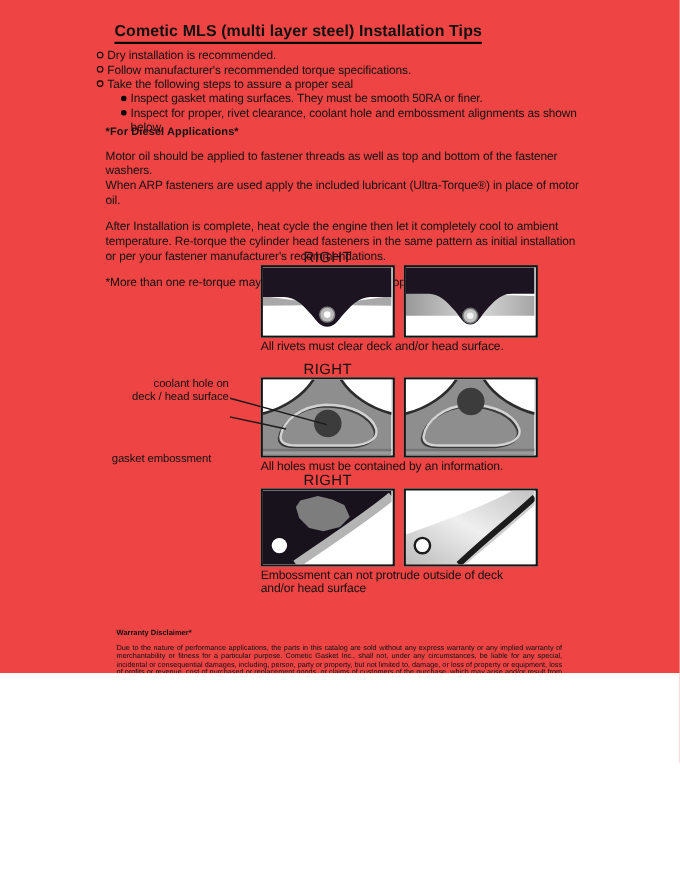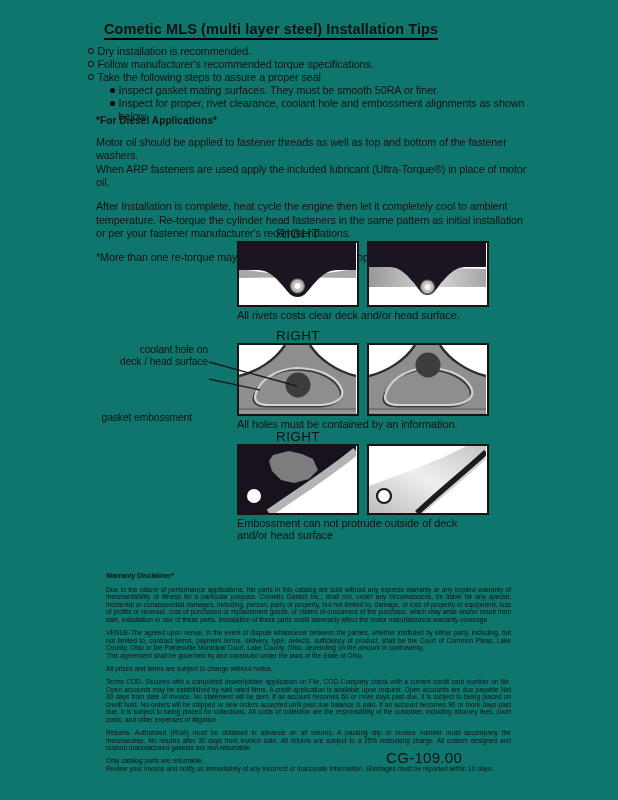--- a/index.html
+++ b/index.html
@@ -1,17 +1,17 @@
 <!DOCTYPE html>
 <html><head>
 <meta charset="utf-8">
 <style>
   html,body{margin:0;padding:0;background:#fff;}
   .page{
-    position:relative;width:618px;height:800px;background:#0f766e;overflow:hidden;
+    position:relative;width:618px;height:612px;background:#ef4444;overflow:hidden;
     font-family:"Liberation Sans","DejaVu Sans",sans-serif;color:#111;
   }
   .abs{position:absolute;}
   .pre{white-space:pre-line;}
 
   
   .title{
     left:104px;top:21px;font-size:14.5px;font-weight:bold;
     border-bottom:2px solid #000;padding-bottom:1px;letter-spacing:.1px;
   }
@@ -108,21 +108,21 @@
             </linearGradient>
           </defs>
           <rect x="0" y="0" width="117" height="62" fill="#ffffff"></rect>
           <polygon points="0,23 117,26 117,44 0,44" fill="url(#g-deck)"></polygon>
           <path d="M0,0 H117 V24 H96 C86,24.5 81,30 72,40 C66,48 64,52 58.5,52 C53,52 51,48 45,40 C36,30 31,24.5 21,24 H0 Z" fill="#1d1421"></path>
           <circle cx="58.5" cy="44" r="6.8" fill="#c2c2c2" stroke="#6e6e6e" stroke-width="1.3"></circle>
           <circle cx="58.5" cy="44" r="3" fill="#f2f2f2"></circle>
         </svg>
       </div>
     </div>
-    <div class="caption">All rivets costs clear deck and/or head surface.</div>
+    <div class="caption">All rivets must clear deck and/or head surface.</div>
   </div>
 
   <div class="abs fig" style="top:328px;">
     <div class="labels">
       <span>RIGHT</span>
       <span>WRONG</span>
     </div>
     <div class="panels">
       <div class="panel">
         <svg width="117" height="69" viewBox="0 0 117 69">

